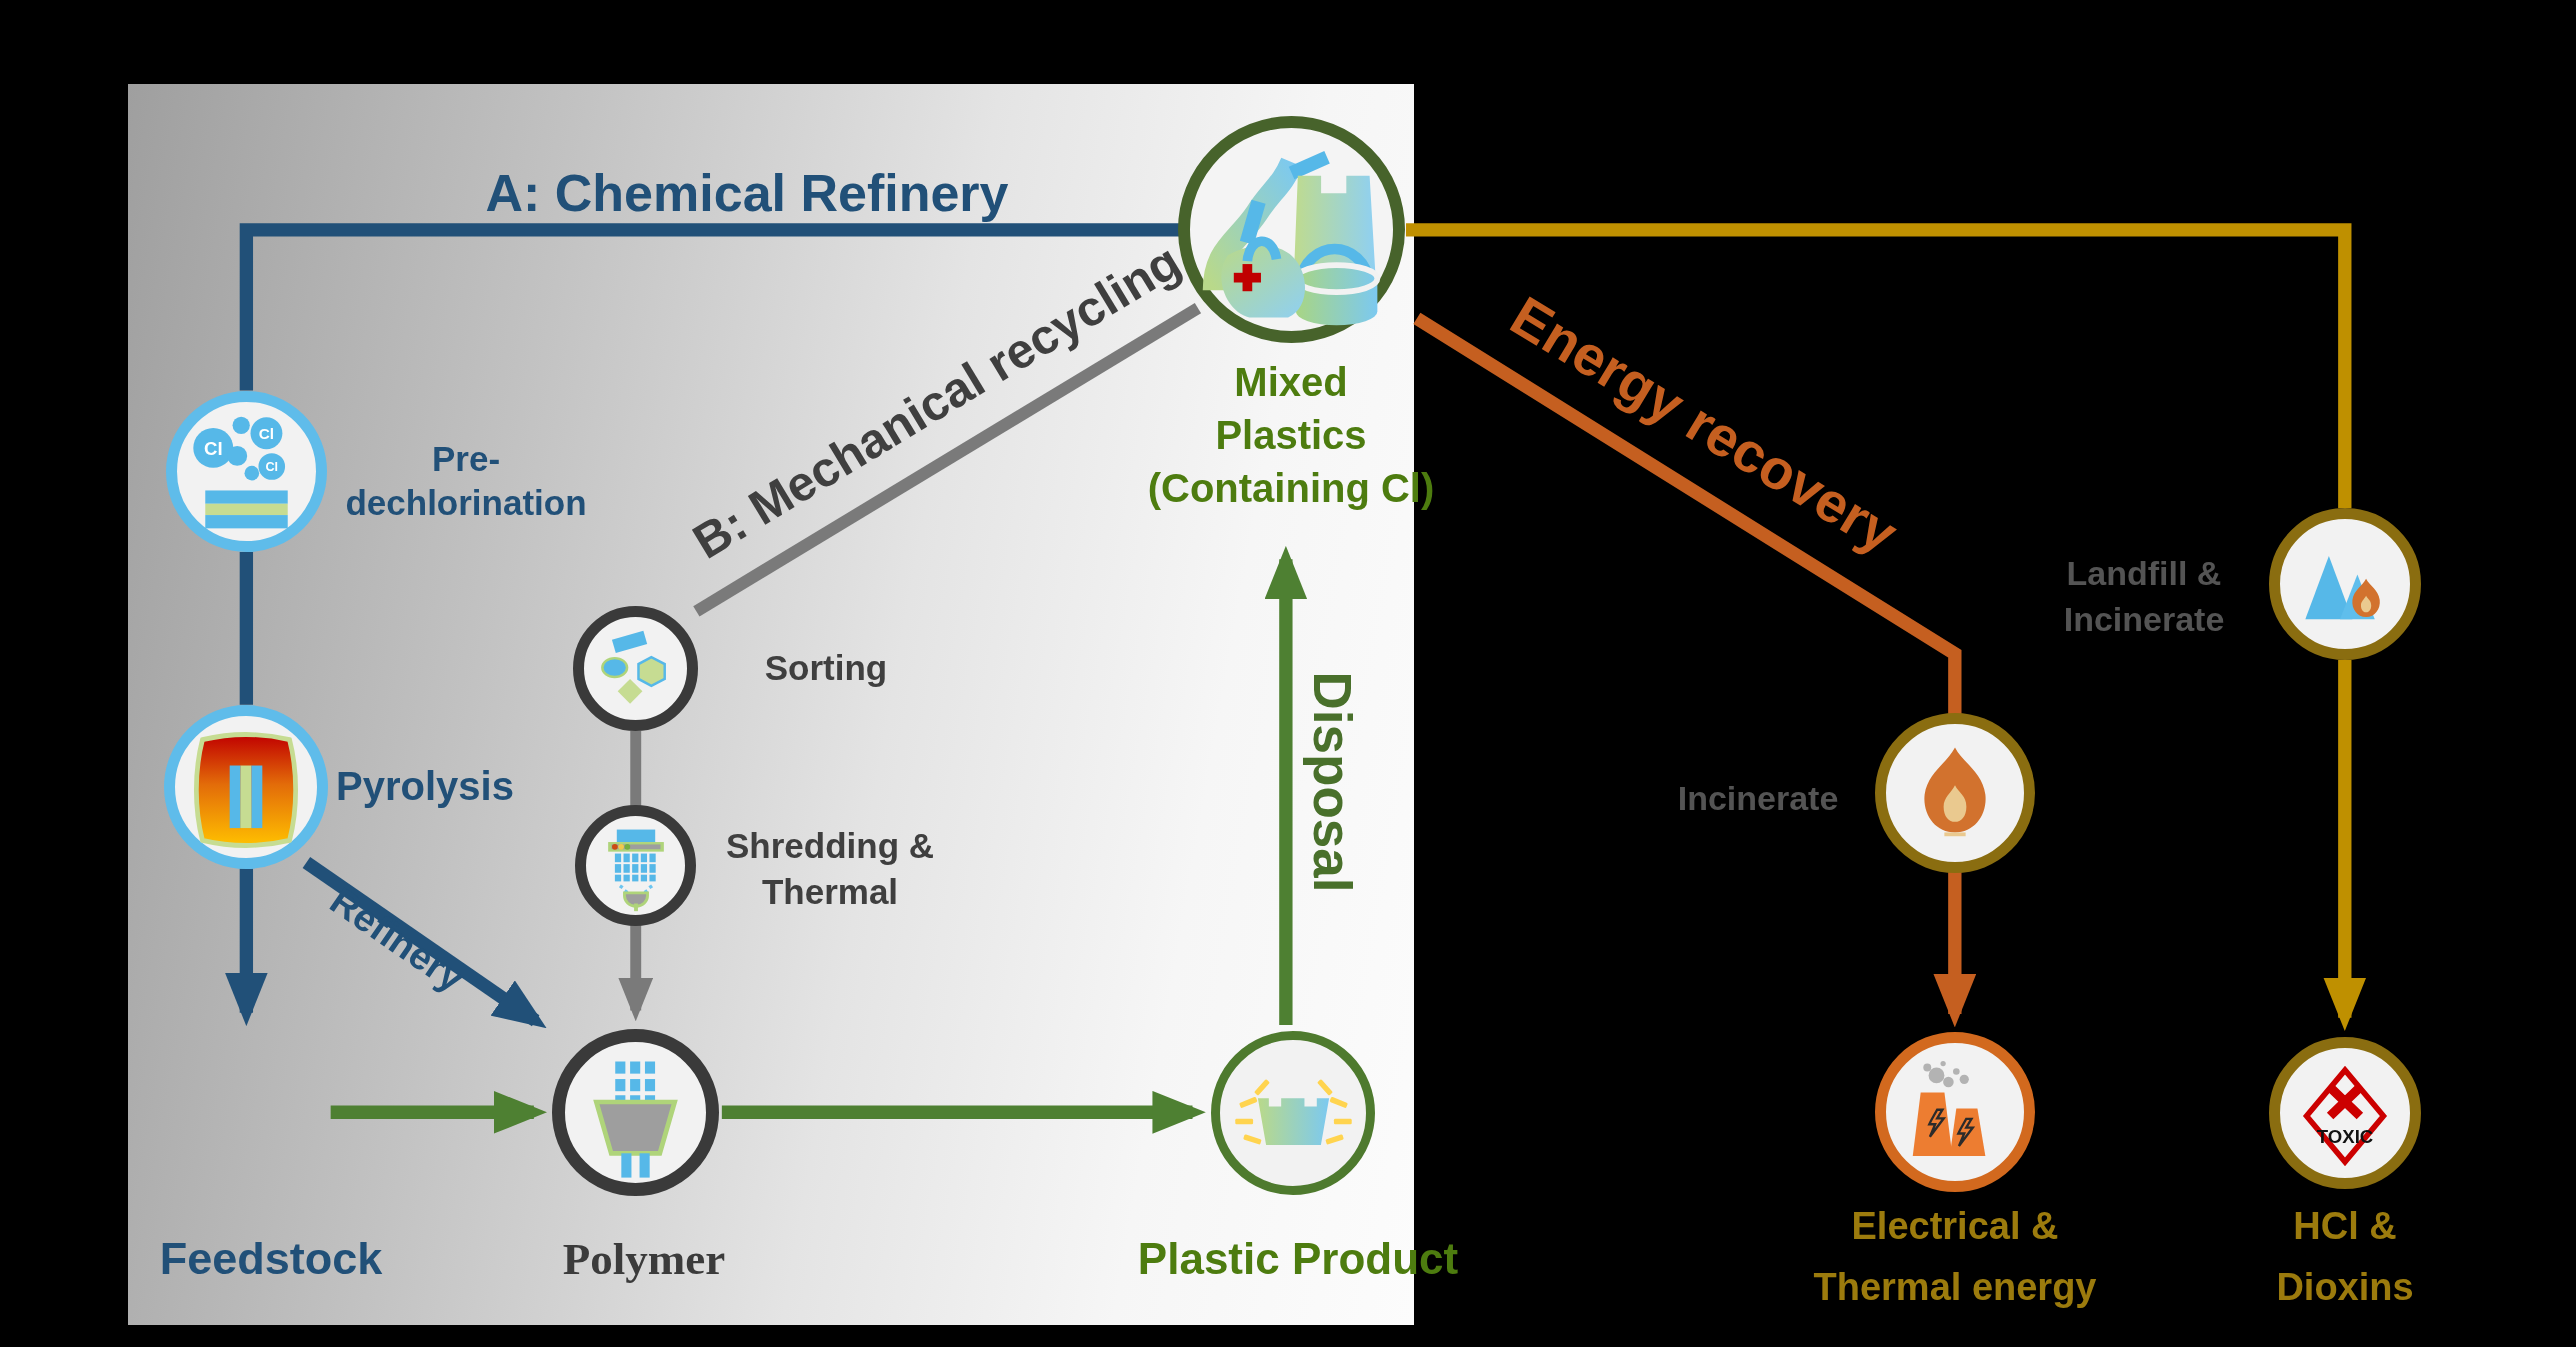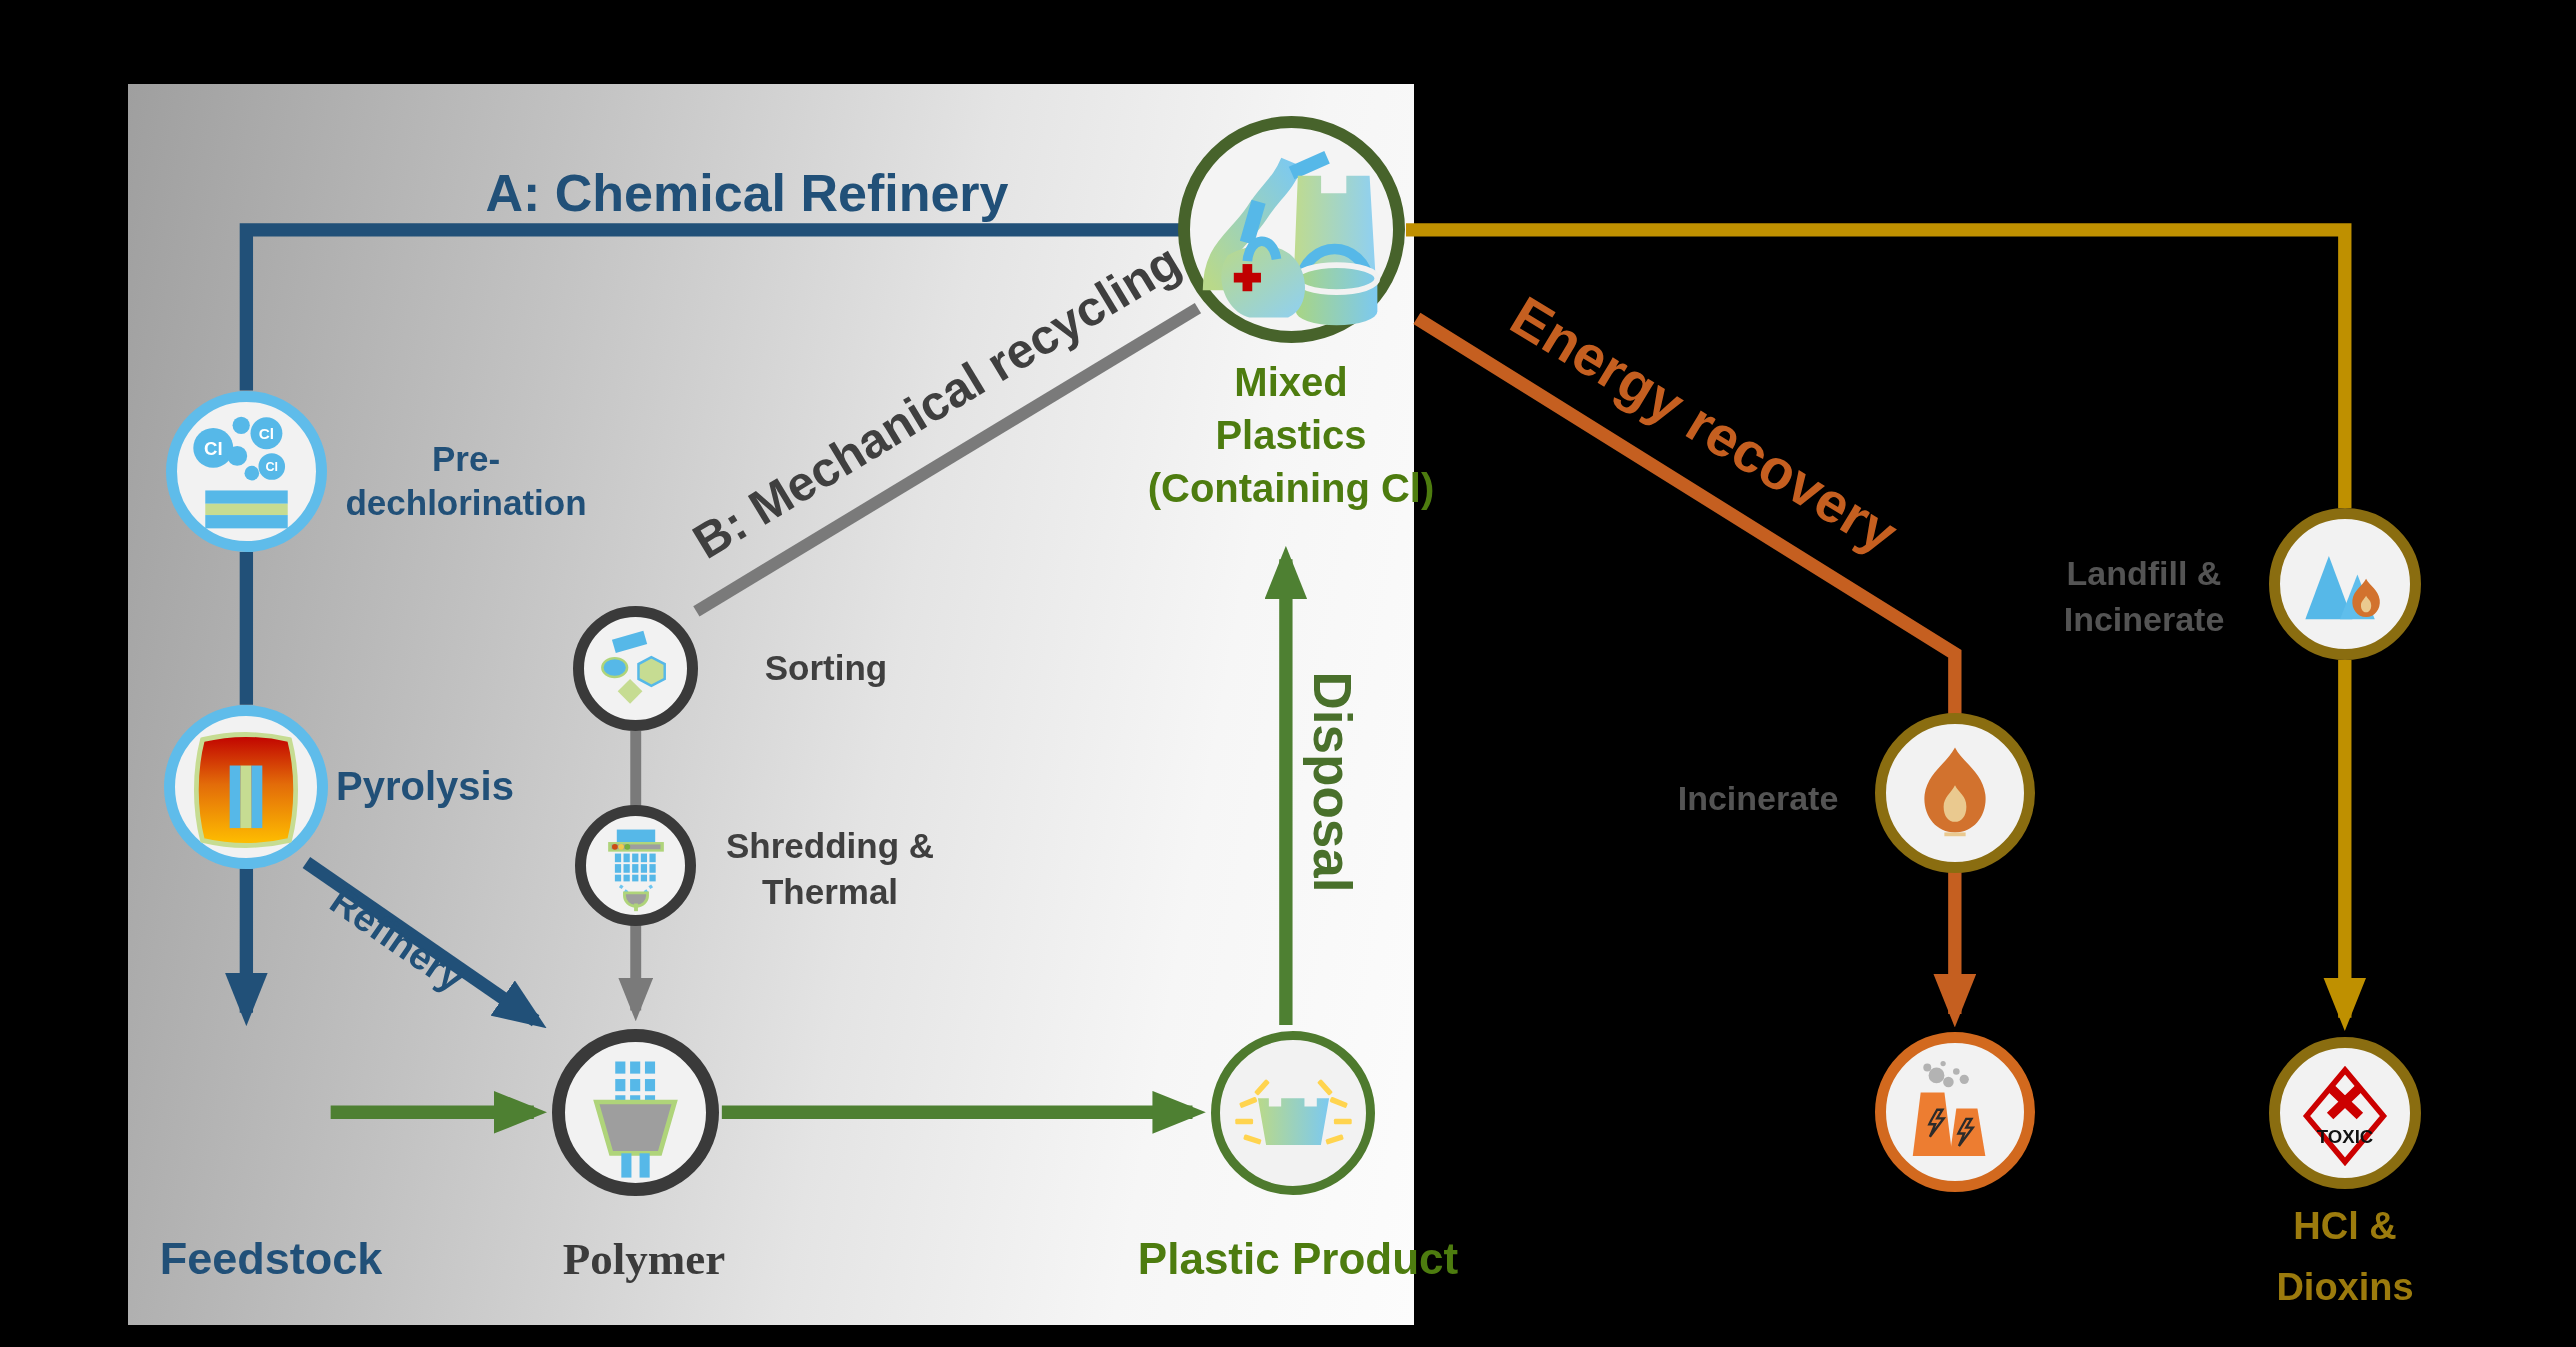--- a/index.html
+++ b/index.html
@@ -301,20 +301,24 @@
 
   <div class="lbl grn" style="left:1298px;top:1259px;font-size:44px;">Plastic Product</div>
 
   <div class="lbl graylbl" style="left:2144px;top:596px;font-size:34px;line-height:46px;">
     <span style="display:block">Landfill &amp;</span>
     <span style="display:block">Incinerate</span>
   </div>
 
   <div class="lbl graylbl" style="left:1758px;top:798px;font-size:34px;">Incinerate</div>
 
+  <div class="lbl goldt" style="left:1955px;top:1257px;font-size:38px;line-height:61px;">
+    <span style="display:block">Electrical &amp;</span>
+    <span style="display:block">Thermal energy</span>
+  </div>
 
   <div class="lbl goldt" style="left:2345px;top:1257px;font-size:38px;line-height:61px;">
     <span style="display:block">HCl &amp;</span>
     <span style="display:block">Dioxins</span>
   </div>
 
 </div>
 
 
 </body></html>

